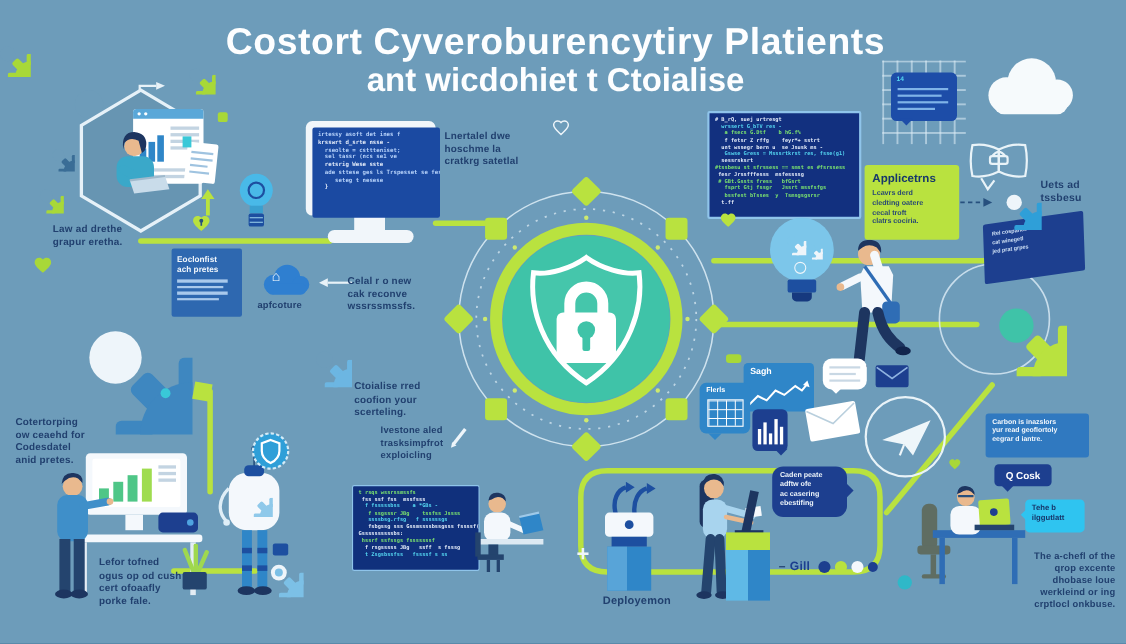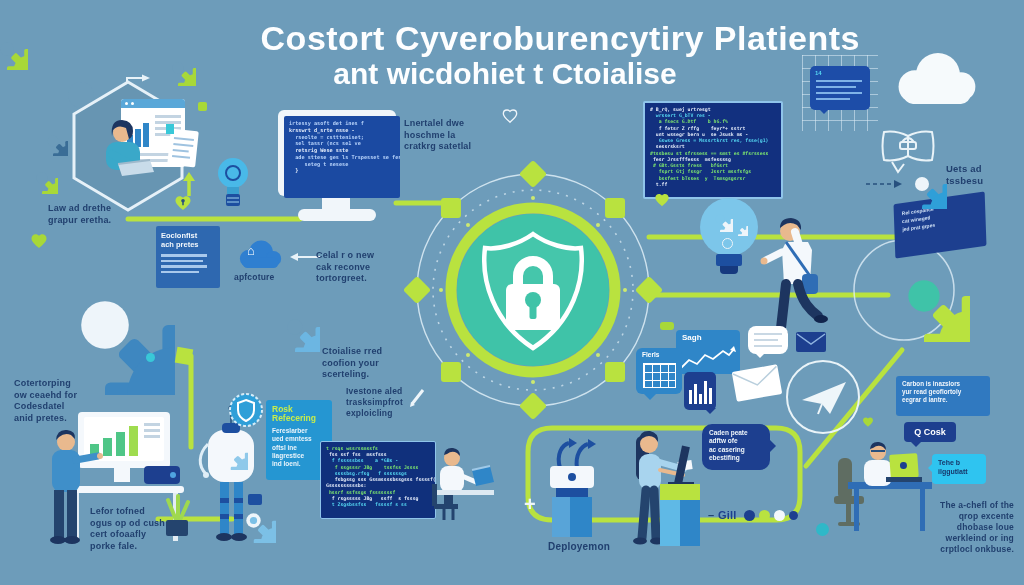--- a/index.html
+++ b/index.html
@@ -1,20 +1,20 @@
 <!DOCTYPE html>
 <html><head>
 <meta charset="utf-8">
 <style>
   html,body{margin:0;padding:0;background:#4f7e9d;font-family:"Liberation Sans",sans-serif;}
   #canvas{position:relative;width:1024px;height:585px;background:#6d9cba;overflow:hidden;}
   .abs{position:absolute;}
   .cap{position:absolute;font:700 9px/1.3 "Liberation Sans",sans-serif;color:#21406f;white-space:pre-line;letter-spacing:.2px;}
   .title{position:absolute;left:150px;top:20px;width:710px;text-align:center;color:#fdfeff;font-weight:700;}
-  .title .l1{font-size:34px;line-height:1.1;letter-spacing:.5px;text-align:right;}
+  .title .l1{font-size:34px;line-height:1.1;letter-spacing:.5px;}
   .title .l2{font-size:30px;line-height:1.15;}
   .code{position:absolute;background:#12307f;border:2px solid #8fc4ea;border-radius:2px;padding:4px 5px;font:700 4.8px/1.3 "DejaVu Sans Mono",monospace;color:#dfe9ff;white-space:pre;overflow:hidden;}
   .gear{position:absolute;}
   svg{display:block;}
   .tail{position:absolute;width:0;height:0;border:6px solid transparent;}
   .dot{position:absolute;border-radius:50%;}
 </style>
 </head>
 <body>
 
@@ -190,21 +190,21 @@
   <div style="width:46px;height:2.5px;background:#a9c9ec;margin-top:3px"></div>
   <div style="width:38px;height:2.5px;background:#a9c9ec;margin-top:3px"></div>
 </div>
 <svg class="abs" style="left:234px;top:238px;z-index:3;color:#2f7fd0" width="52" height="32" viewBox="0 0 100 62">
       <use href="#cloud"></use>
     </svg>
 <div class="abs" style="left:247px;top:244px;font:700 13px/1 'Liberation Sans',sans-serif;color:#fff;z-index:4">⌂</div>
 <div class="cap" style="left:234px;top:272px;font-size:8.5px;z-index:3">apfcoture</div>
 <div class="cap" style="left:316px;top:250px;z-index:3">Celal r o new
 cak reconve
-tortorgreet.</div>
+wssrssmssfs.</div>
 <div class="cap" style="left:14px;top:378px;z-index:3">Cotertorping
 ow ceaehd for
 Codesdatel
 anid pretes.</div>
 
 <div class="abs" style="left:278px;top:110px;width:118px;height:86px;background:#f1f6fa;border-radius:6px;z-index:3"></div>
 <div class="code" style="left:284px;top:116px;width:106px;height:74px;background:#1b4aa2;border:none;font-size:5.2px;z-index:4"><div style="color: rgb(183, 211, 251);">irtessy asoft det ines f</div><div style="color: rgb(230, 238, 251);">krsswrt d_srte nsse -</div><div style="color: rgb(183, 211, 251);">  rseolte = csttteniset;</div><div style="color: rgb(183, 211, 251);">  sel tassr (ncs se1 ve</div><div style="color: rgb(230, 238, 251);">  retsrig Wese sste</div><div style="color: rgb(183, 211, 251);">  ade sttese ges ls Trspesset se fesg(s)</div><div style="color: rgb(183, 211, 251);">     seteg t nesese</div><div style="color: rgb(230, 238, 251);">  }</div></div>
 <div class="abs" style="left:322px;top:196px;width:28px;height:14px;background:#f1f6fa;z-index:3"></div>
 <div class="abs" style="left:298px;top:209px;width:78px;height:12px;background:#f1f6fa;border-radius:6px;z-index:3"></div>
 <div class="cap" style="left:404px;top:118px;z-index:3">Lnertalel dwe
@@ -293,20 +293,27 @@
     </svg>
 <svg class="abs" style="left:876px;top:116px;z-index:3" width="64" height="60">
   <g stroke="#e9f3f8" stroke-width="2" fill="none">
     <path d="M32 20 Q20 14 8 16 Q5 30 8 44 Q20 46 32 40 Z"></path>
     <path d="M32 20 Q44 14 56 16 Q59 30 56 44 Q44 46 32 40 Z"></path>
     <path d="M16 46 L22 56 L28 48"></path>
     <rect x="24" y="26" width="16" height="7" rx="2"></rect>
     <path d="M26 26 Q32 18 38 26"></path>
   </g>
 </svg>
+<div class="abs" style="left:786px;top:150px;width:86px;height:68px;background:#b9e23f;border-radius:3px;padding:7px;box-sizing:border-box;z-index:3">
+  <div style="font:700 10.5px/1.05 'Liberation Sans',sans-serif;color:#17386b">Applicetrns</div>
+  <div style="font:700 6.5px/1.35 'Liberation Sans',sans-serif;color:#2a4a74;white-space:pre-line;margin-top:4px">Lcavrs derd
+cledting oatere
+cecal troft
+clatrs cociria.</div>
+</div>
 <div class="cap" style="left:946px;top:163px;font-size:9.5px;z-index:3">Uets ad
 tssbesu</div>
 <div class="abs" style="left:894px;top:198px;width:92px;height:54px;background:#1d3f8f;border-radius:2px;transform:rotate(-8deg) skewX(-6deg);padding:6px 8px;box-sizing:border-box;z-index:3">
   <div style="font:700 5px/1.6 'Liberation Sans',sans-serif;color:#cfe0f5">
         <div>Rel cospance</div>
         <div>cat winegetl</div>
         <div>jed prat grpes</div>
       </div>
 </div>
 
@@ -376,29 +383,20 @@
   <ellipse cx="26" cy="129" rx="8" ry="4" fill="#1d3560"></ellipse>
       <ellipse cx="41" cy="129" rx="8" ry="4" fill="#1d3560"></ellipse>
   <path d="M10 36 C0 46 0 58 8 66" stroke="#dfeef7" stroke-width="3" fill="none"></path>
       <circle cx="8" cy="67" r="3" fill="#dfeef7"></circle>
 </svg>
 <svg class="gear" style="left:213px;top:435px;z-index:4" width="35" height="35" viewBox="-50 -50 100 100">
       <use href="#gear" fill="#8fc9ea"></use>
       <circle r="15" fill="#f4f8fc"></circle>
     </svg>
 <div class="abs" style="left:248px;top:494px;width:14px;height:11px;background:#1d4fa0;border-radius:2px;z-index:3"></div>
-<div class="abs" style="left:266px;top:400px;width:66px;height:80px;background:#2596d2;border-radius:3px;padding:5px 6px;box-sizing:border-box;z-index:3">
-  <div style="font:700 8.5px/1.1 'Liberation Sans',sans-serif;color:#c6ec4c;white-space:pre-line">Rosk
-Refecering</div>
-  <div style="font:700 6.5px/1.3 'Liberation Sans',sans-serif;color:#eaf4fb;white-space:pre-line;margin-top:3px">Fereslarber
-ued emntess
-oftsl ine
-liagrestice
-ind loeni.</div>
-</div>
 
 <div class="abs" style="left:78px;top:412px;width:92px;height:56px;background:#f4f8fc;border-radius:4px;z-index:3">
   <div class="abs" style="left:6px;top:5px;width:80px;height:44px;background:#ffffff;border-radius:2px">
     <div class="abs" style="left:6px;bottom:5px;width:9px;height:12px;background:#4fc687"></div>
     <div class="abs" style="left:19px;bottom:5px;width:9px;height:18px;background:#4fc687"></div>
     <div class="abs" style="left:32px;bottom:5px;width:9px;height:24px;background:#4fc687"></div>
     <div class="abs" style="left:45px;bottom:5px;width:9px;height:30px;background:#9fdc4f"></div>
     <div class="abs" style="left:60px;top:6px;width:16px;height:2.5px;background:#c3d4e2"></div>
     <div class="abs" style="left:60px;top:12px;width:16px;height:2.5px;background:#c3d4e2"></div>
     <div class="abs" style="left:60px;top:18px;width:16px;height:2.5px;background:#c3d4e2"></div>

